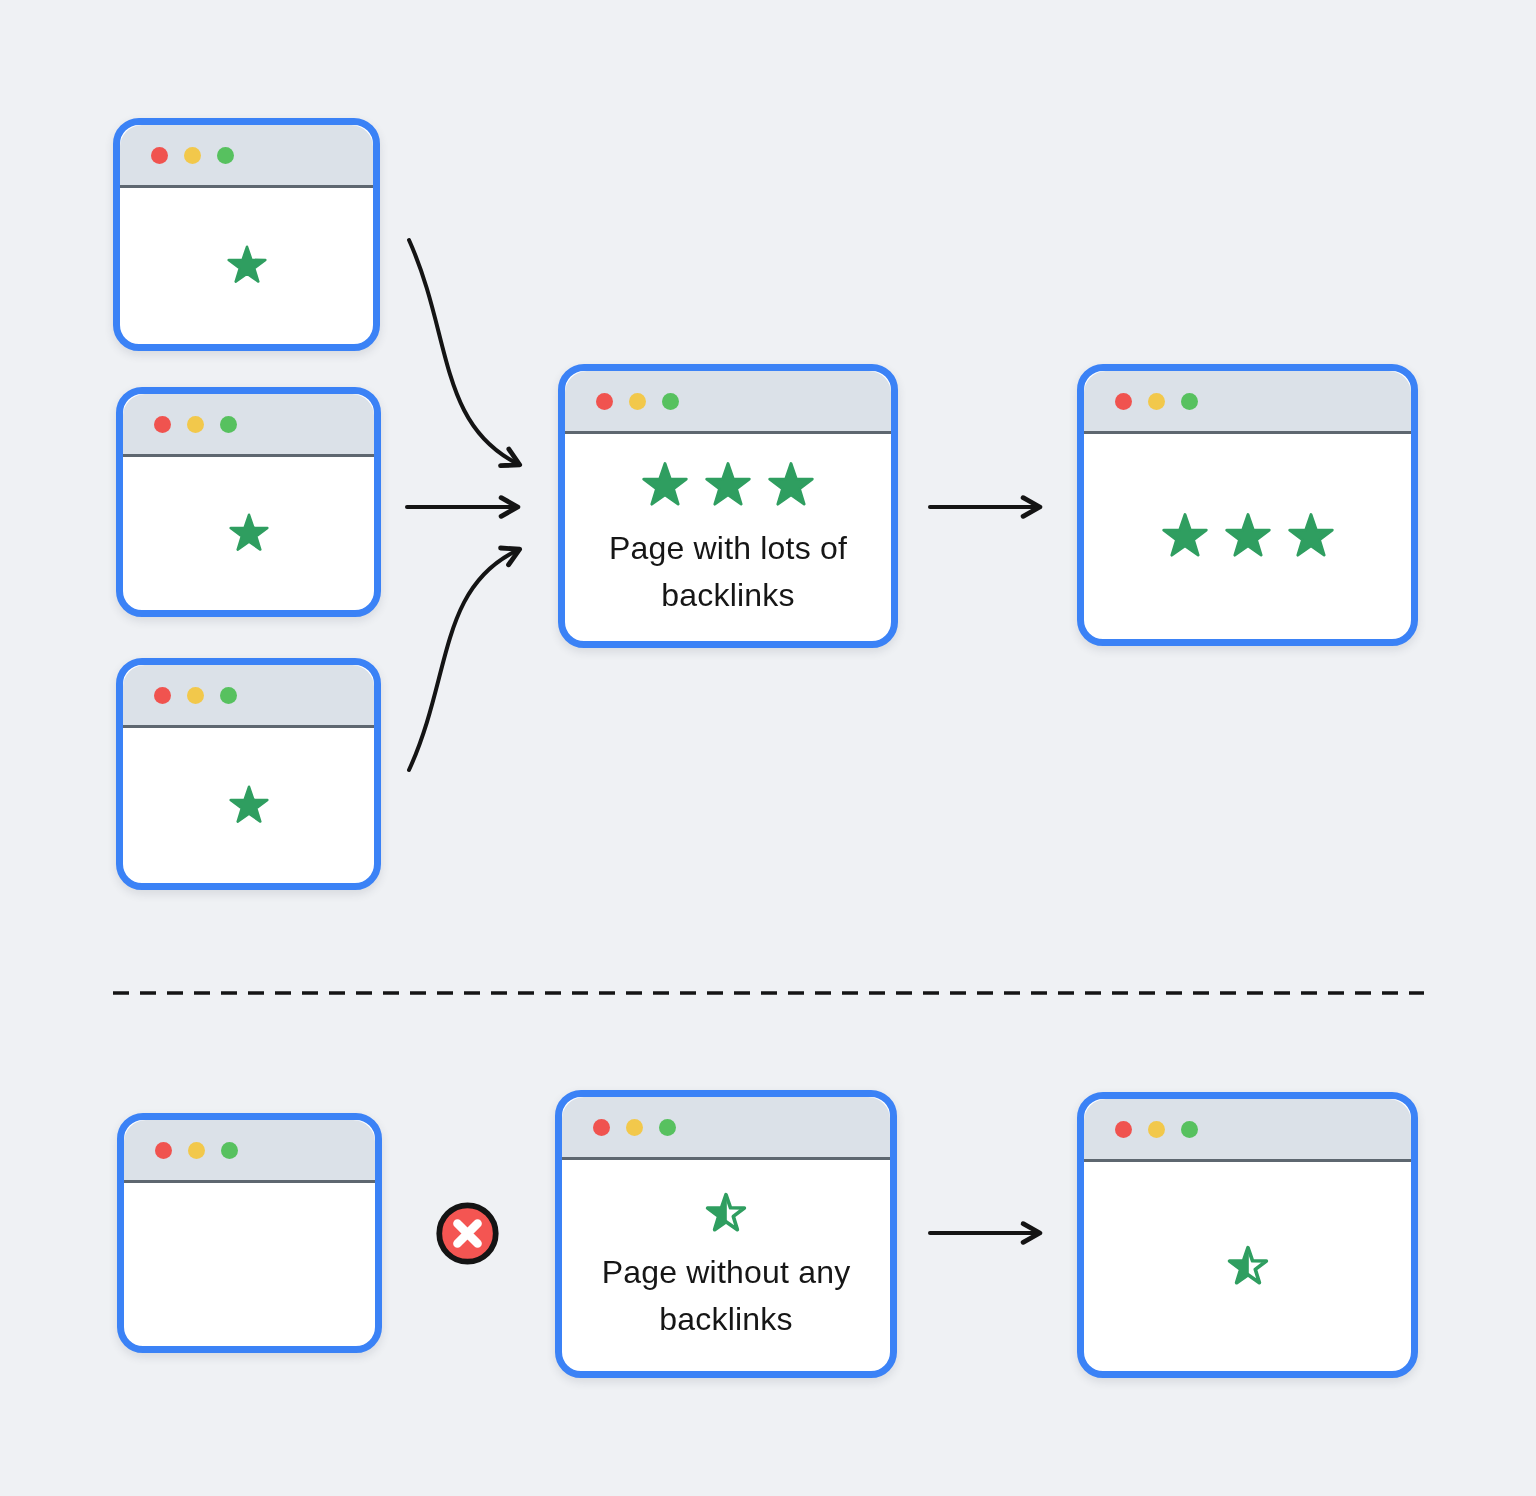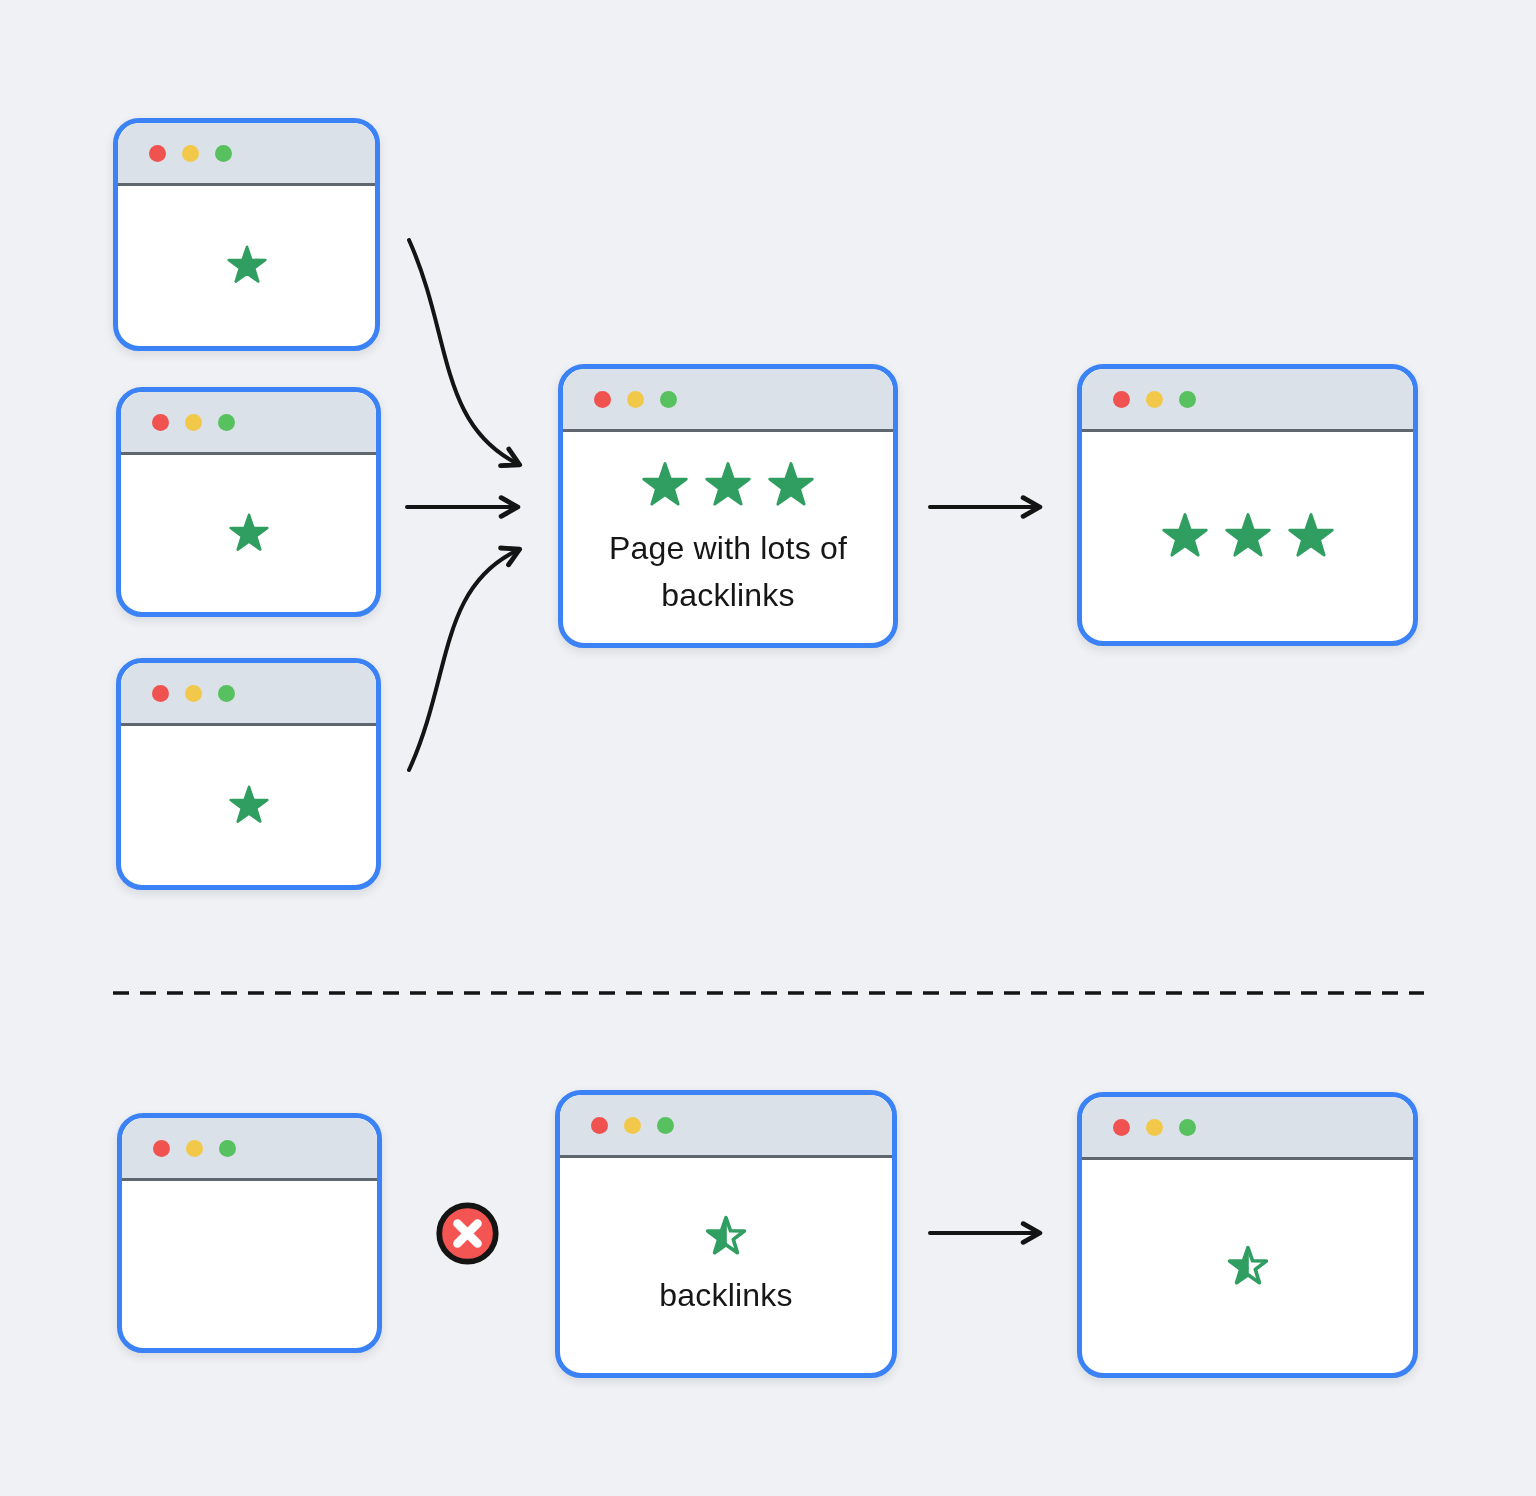--- a/index.html
+++ b/index.html
@@ -7,21 +7,21 @@
     position:relative;
     width:1536px;height:1496px;
     background:#eff1f4;
     font-family:"Liberation Sans", sans-serif;
     overflow:hidden;
   }
   
   .window{
     position:absolute;
     background:#ffffff;
-    border:5px solid #3b82f6;
+    border:7px solid #3b82f6;
     border-radius:26px;
     box-shadow:0 4px 10px rgba(40,50,70,0.12);
     display:flex;flex-direction:column;
     box-sizing:border-box;
   }
   .titlebar{
     background:#dbe1e8;
     border-bottom:3px solid #5e6770;
     border-radius:22px 22px 0 0;
     height:63px;
@@ -200,20 +200,21 @@
             <defs>
               <clipPath id="half-clip-0">
                 <rect x="-12" y="-12" width="64" height="124"></rect>
               </clipPath>
             </defs>
             <path d="M50 2 L61.2 34.6 L95.6 35.2 L68.1 55.9 L78.2 88.8 L50 69 L21.8 88.8 L31.9 55.9 L4.4 35.2 L38.8 34.6 Z" fill="#2f9e60" clip-path="url(#half-clip-0)"></path>
             <path d="M50 2 L61.2 34.6 L95.6 35.2 L68.1 55.9 L78.2 88.8 L50 69 L21.8 88.8 L31.9 55.9 L4.4 35.2 L38.8 34.6 Z" fill="none" stroke="#2f9e60" stroke-width="9" stroke-linejoin="round"></path>
           </svg>
         </div>
       <div class="caption">
+        <div>Page without any</div>
         <div>backlinks</div>
       </div>
     </div>
   </div>
 
   <div class="window w-bres">
     <div class="titlebar">
       <span class="dot red"></span>
       <span class="dot yellow"></span>
       <span class="dot green"></span>

